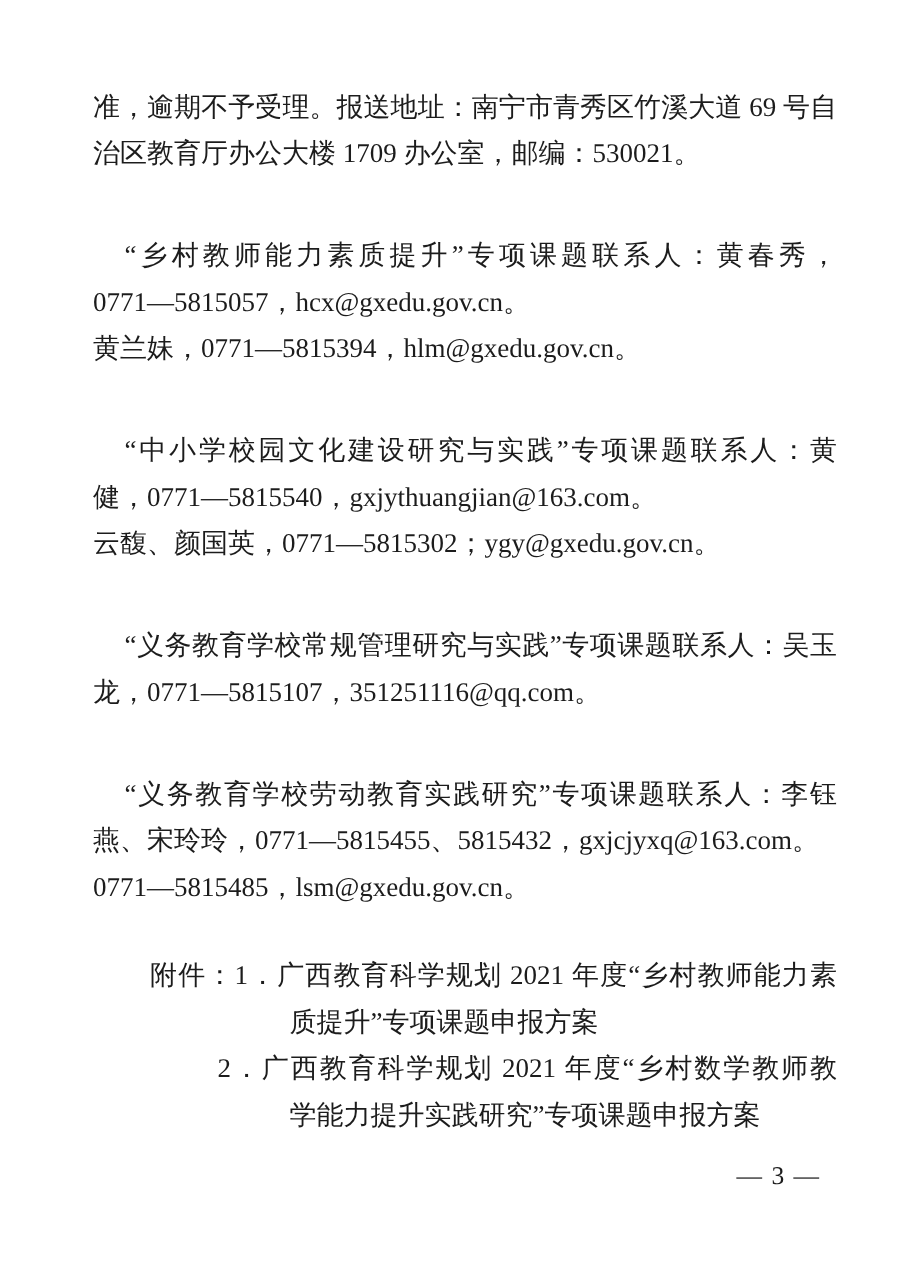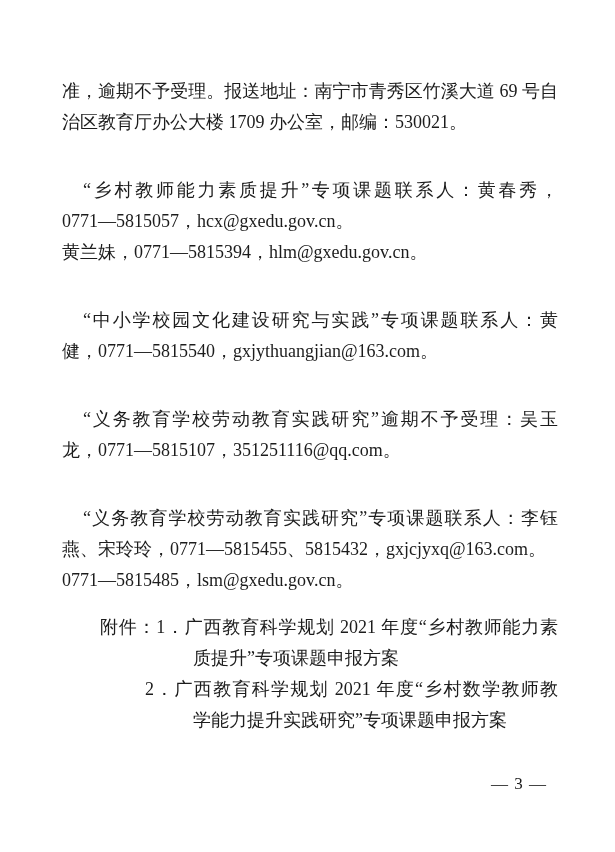--- a/index.html
+++ b/index.html
@@ -12,42 +12,42 @@
     width: 615px;
     height: 852px;
     background: #ffffff;
     font-family: "Liberation Serif", "DejaVu Serif", serif;
     color: #1c1c1c;
     overflow: hidden;
   }
   .content {
     position: absolute;
     left: 62px;
-    top: 76px;
+    top: 56px;
     width: 496px;
     font-size: 18px;
   }
   .line {
     height: 31px;
     line-height: 31px;
     white-space: normal;
   }
   
   .j {
     text-align: justify;
     text-align-last: justify;
   }
   
   .ind-para { padding-left: 21px; margin-top: 37px; }
   
   .ind-a1 { padding-left: 38px; }   
   .ind-a2 { padding-left: 83px; }   
   .ind-a3 { padding-left: 131px; }  
   .attachment {
-    margin-top: 16px;
+    margin-top: 28px;
   }
   .footer {
     position: absolute;
     top: 774px;
     right: 68px;
     font-size: 17px;
     line-height: 20px;
     color: #1c1c1c;
     letter-spacing: 1px;
   }
@@ -59,21 +59,22 @@
 
   <div class="content">
 
     <div class="line j">准，逾期不予受理。报送地址：南宁市青秀区竹溪大道 69 号自</div>
     <div class="line">治区教育厅办公大楼 1709 办公室，邮编：530021。</div>
     <div class="line ind-para j">“乡村教师能力素质提升”专项课题联系人：黄春秀，</div>
     <div class="line">0771—5815057，hcx@gxedu.gov.cn。</div>
     <div class="line">黄兰妹，0771—5815394，hlm@gxedu.gov.cn。</div>
     <div class="line ind-para j">“中小学校园文化建设研究与实践”专项课题联系人：黄</div>
     <div class="line">健，0771—5815540，gxjythuangjian@163.com。</div>
-    <div class="line ind-para j">“义务教育学校劳动教育实践研究”逾期不予受理：吴玉</div>
+    <div class="line">云馥、颜国英，0771—5815302；ygy@gxedu.gov.cn。</div>
+    <div class="line ind-para j">“义务教育学校常规管理研究与实践”专项课题联系人：吴玉</div>
     <div class="line">龙，0771—5815107，351251116@qq.com。</div>
     <div class="line ind-para j">“义务教育学校劳动教育实践研究”专项课题联系人：李钰</div>
     <div class="line">燕、宋玲玲，0771—5815455、5815432，gxjcjyxq@163.com。</div>
     <div class="line">0771—5815485，lsm@gxedu.gov.cn。</div>
 
     <div class="attachment">
       <div class="line ind-a1 j">附件：1．广西教育科学规划 2021 年度“乡村教师能力素</div>
       <div class="line ind-a3">质提升”专项课题申报方案</div>
       <div class="line ind-a2 j">2．广西教育科学规划 2021 年度“乡村数学教师教</div>
       <div class="line ind-a3">学能力提升实践研究”专项课题申报方案</div>

